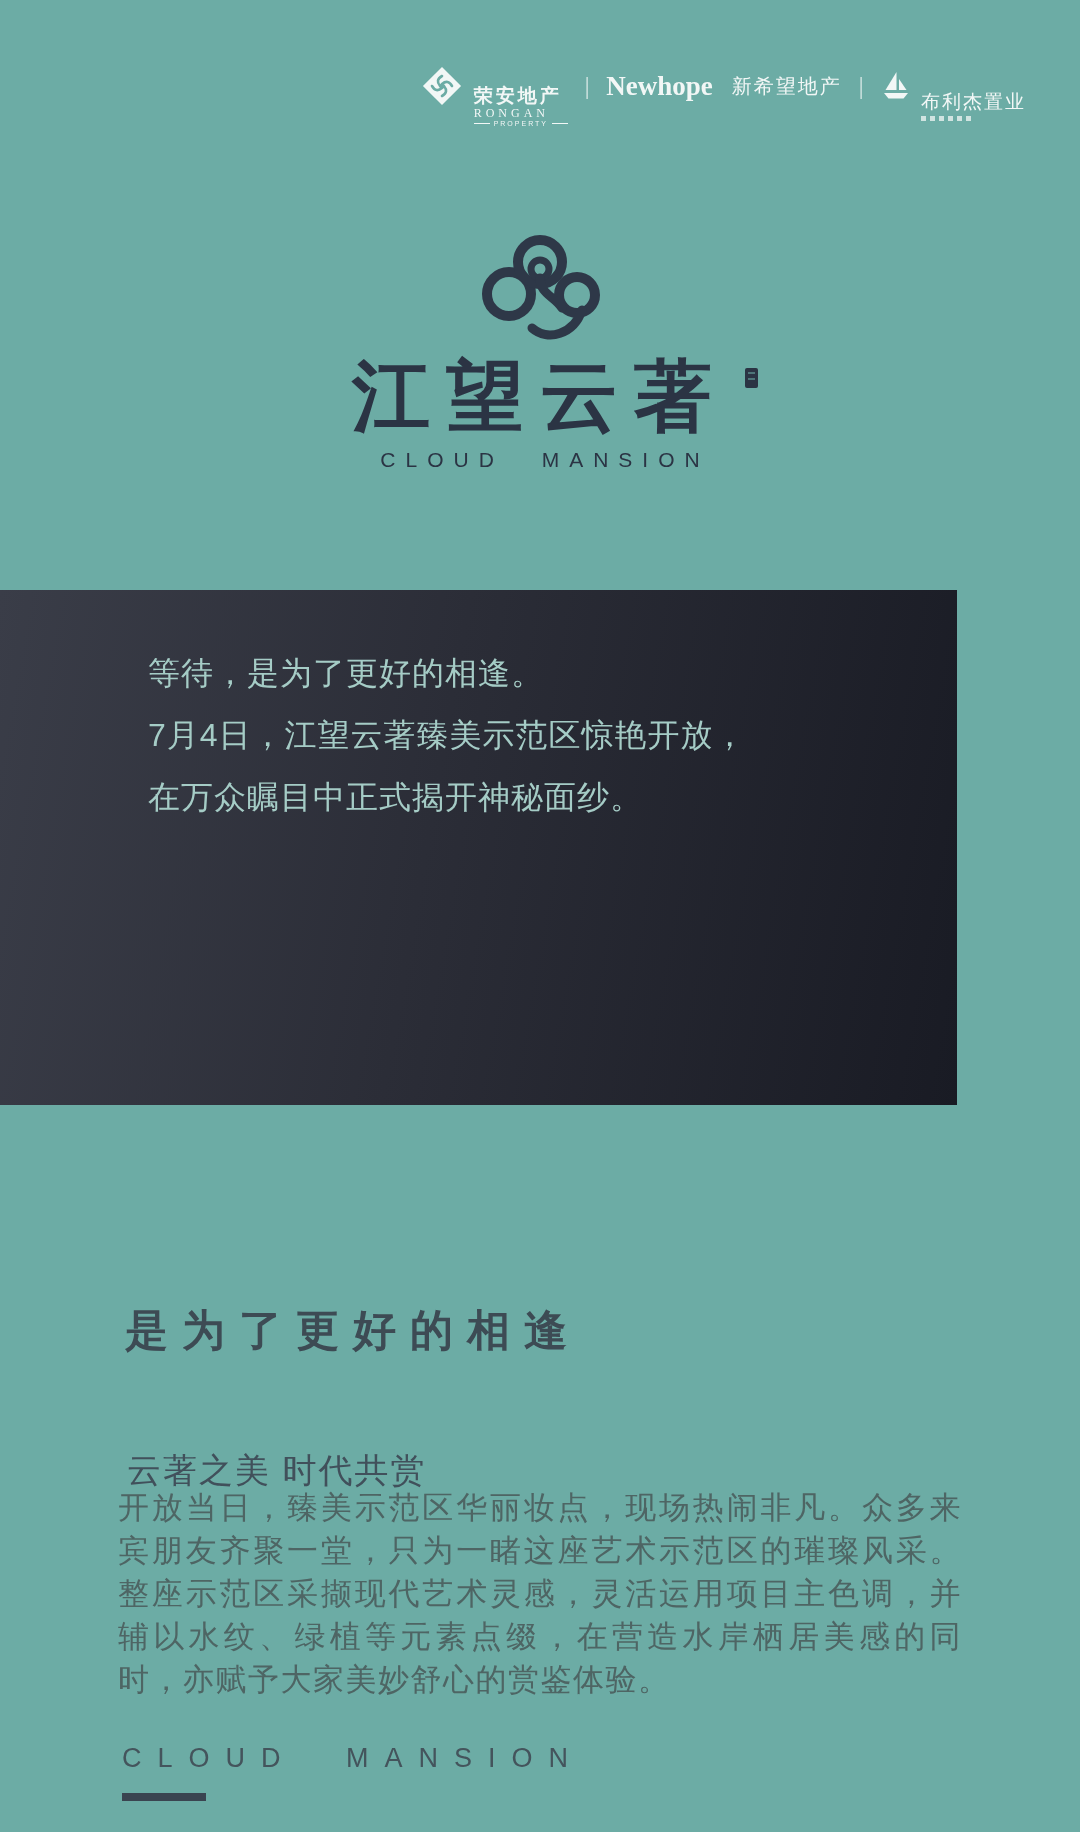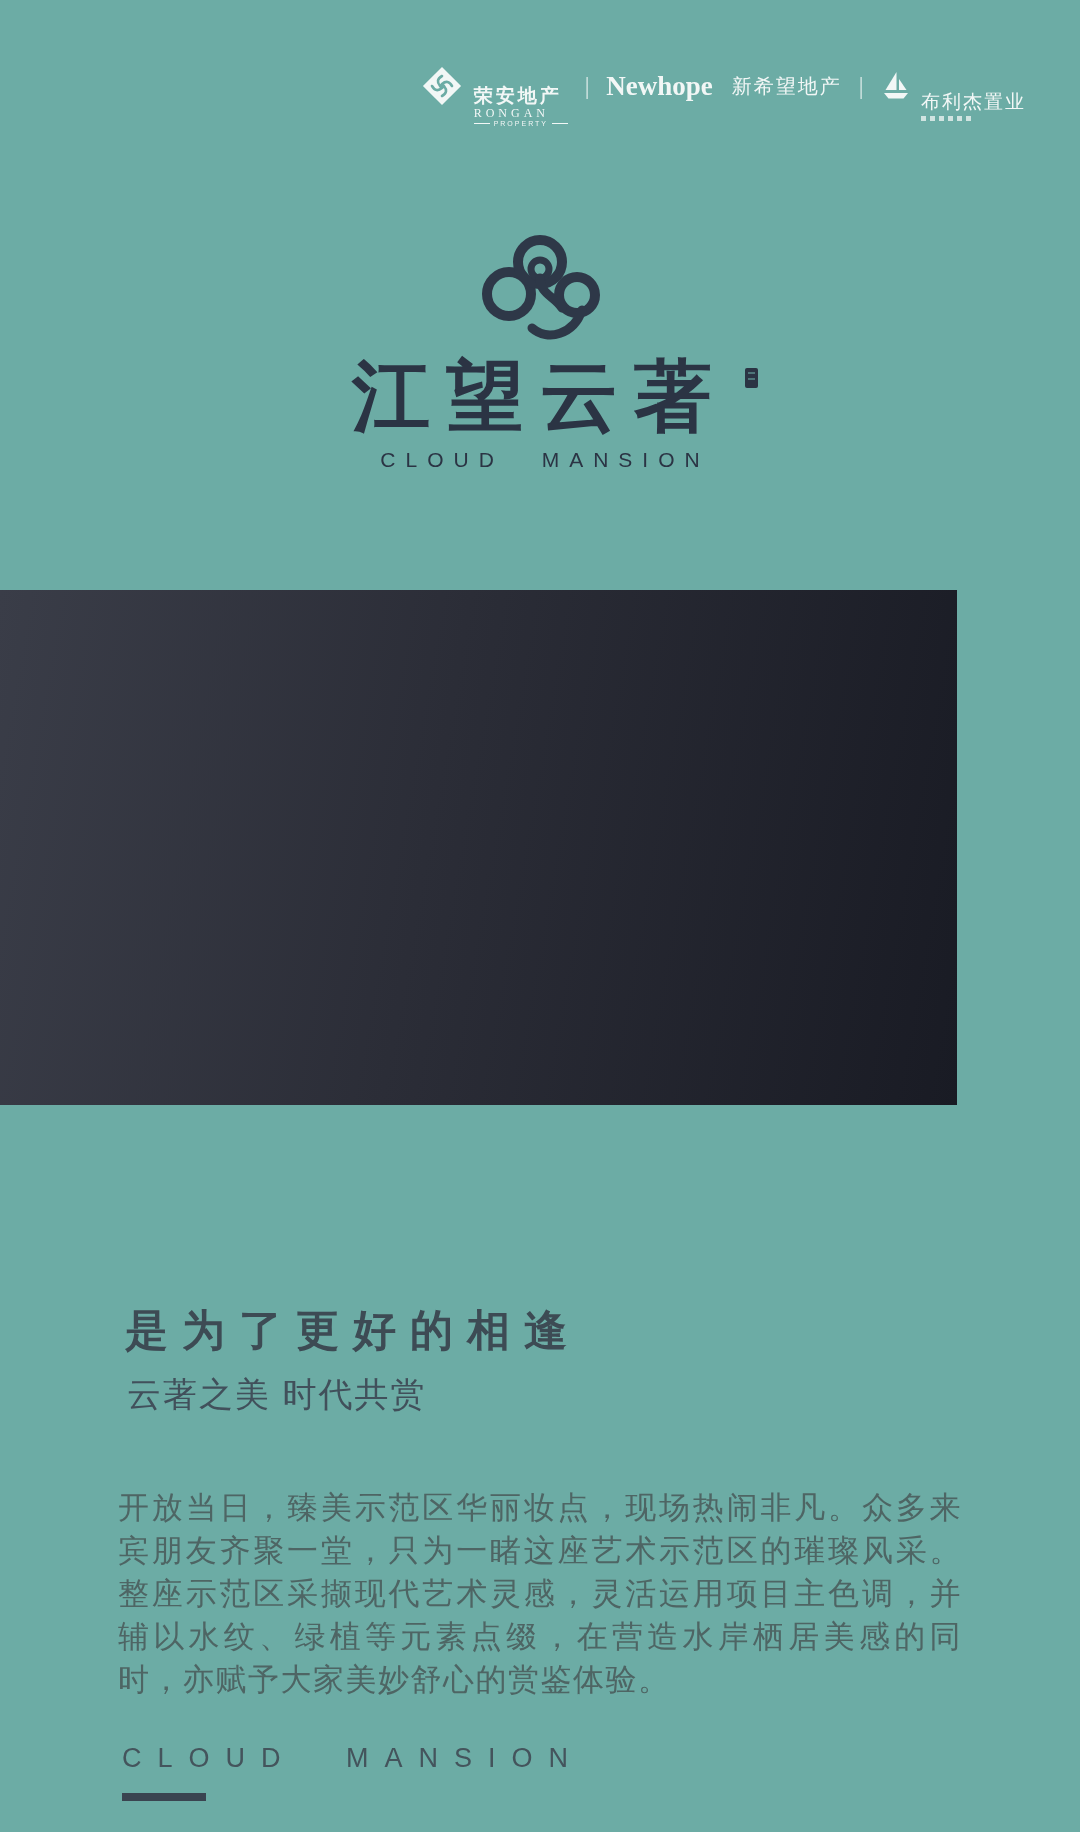--- a/index.html
+++ b/index.html
@@ -55,21 +55,21 @@
     font-size:32px;line-height:62px;color:#A5CCC6;letter-spacing:1px;
   }
   .dark-slab p + p{margin-top:25px;}
   
   .feature-heading{
     position:absolute;left:125px;top:1266px;
     font-family:"Liberation Serif",serif;font-weight:bold;
     font-size:43px;letter-spacing:14px;color:#3D4B54;
   }
   .feature-sub{
-    position:absolute;left:127px;top:1338px;
+    position:absolute;left:127px;top:1414px;
     font-size:34px;font-weight:500;letter-spacing:2px;color:#41505B;
   }
   .feature-body{
     position:absolute;left:118px;top:1455px;width:844px;
     font-size:31px;line-height:43px;letter-spacing:1.5px;color:#4E6564;
     text-align:justify;
   }
   
   .footer-wordmark{
     position:absolute;left:122px;top:1743px;
@@ -141,20 +141,23 @@
 
 <div class="hero-title">
   <span class="inner">
     <span>江望云著</span>
     <span class="seal"></span>
   </span>
 </div>
 <div class="hero-subtitle">CLOUD MANSION</div>
 
 <section class="dark-slab">
+  <p>等待，是为了更好的相逢。
+7月4日，江望云著臻美示范区惊艳开放，
+在万众瞩目中正式揭开神秘面纱。</p>
 </section>
 
 <h2 class="feature-heading">是为了更好的相逢</h2>
 <h3 class="feature-sub">云著之美 时代共赏</h3>
 <p class="feature-body">开放当日，臻美示范区华丽妆点，现场热闹非凡。众多来宾朋友齐聚一堂，只为一睹这座艺术示范区的璀璨风采。整座示范区采撷现代艺术灵感，灵活运用项目主色调，并辅以水纹、绿植等元素点缀，在营造水岸栖居美感的同时，亦赋予大家美妙舒心的赏鉴体验。</p>
 
 <div class="footer-wordmark">CLOUD MANSION</div>
 <div class="footer-bar"></div>
 
 </body></html>

